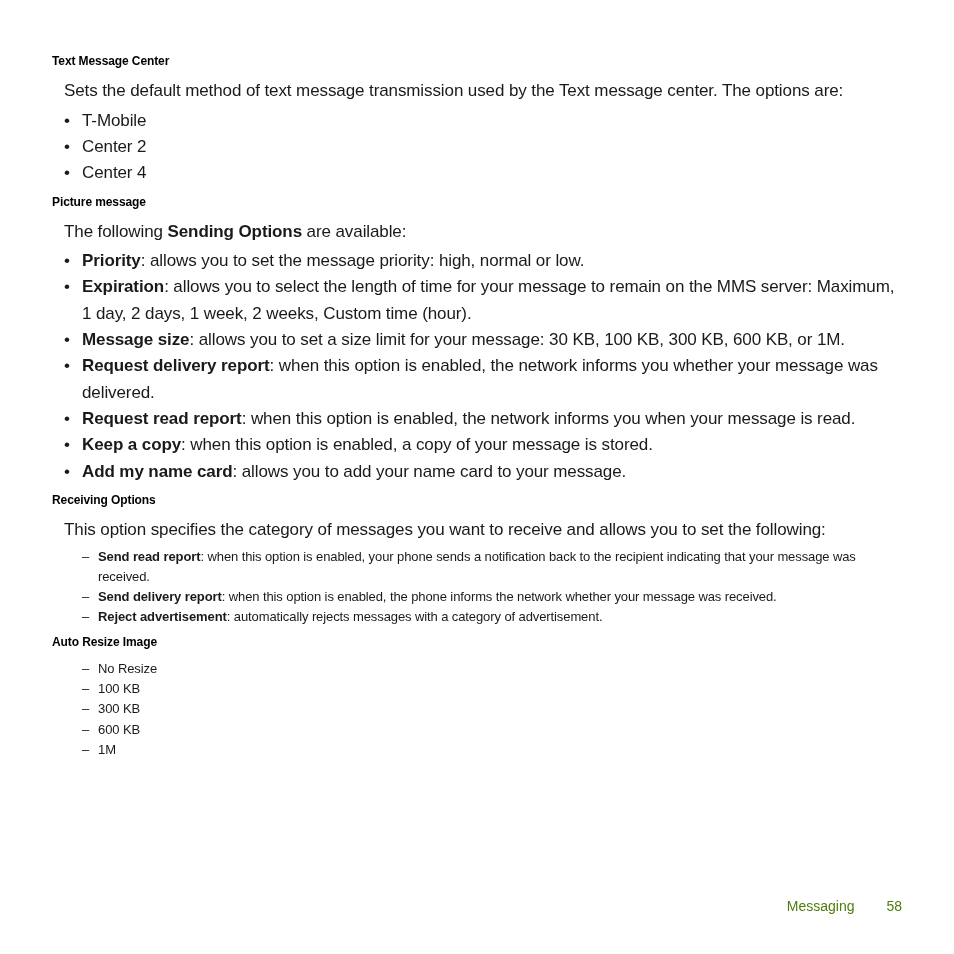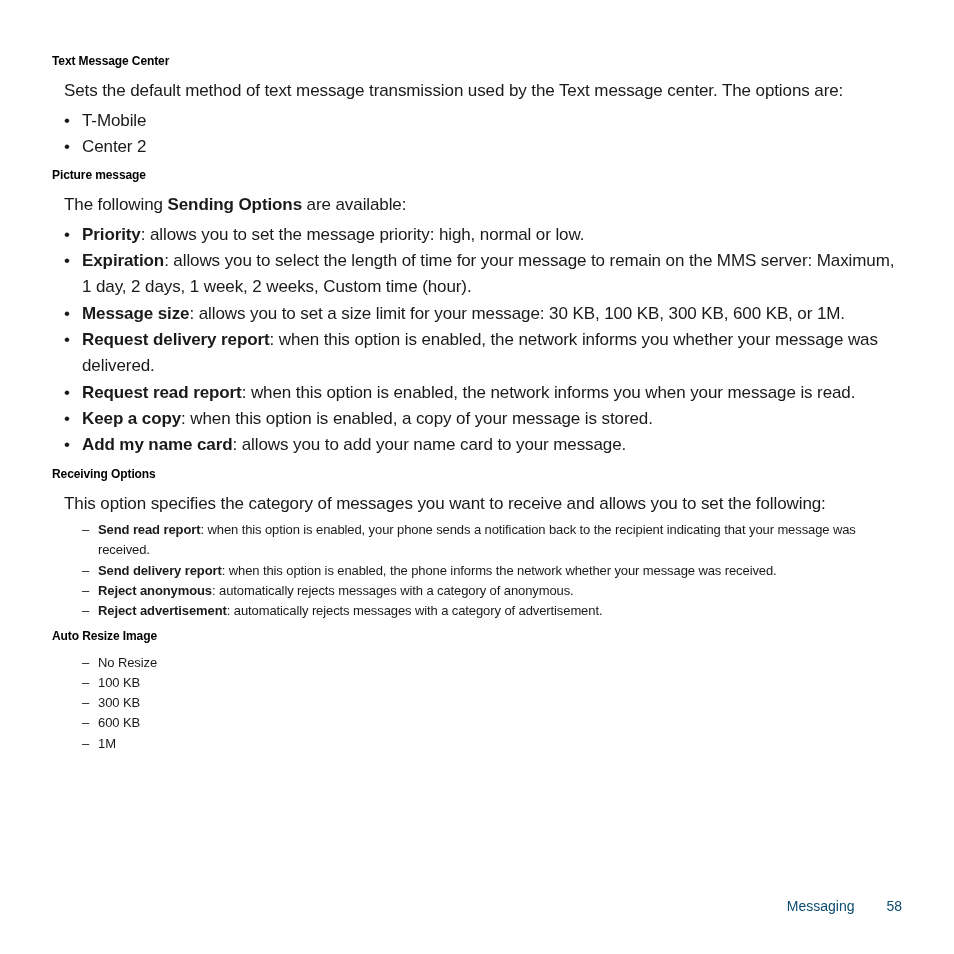--- a/index.html
+++ b/index.html
@@ -65,34 +65,35 @@
     position: absolute;
     left: 0;
     top: 0;
   }
   .bold { font-weight: 700; }
   .footer {
     position: absolute;
     bottom: 40px;
     right: 52px;
     font-size: 14px;
-    color: #0c4a6e;
+    color: #4d7c0f;
   }
   .footer .sec-name { margin-right: 28px; }
 </style>
 </head>
 <body>
 
 <div class="page">
 
   <div class="section-head">Text Message Center</div>
   <p class="body-text">Sets the default method of text message transmission used by the Text message center. The options are:</p>
   <ul class="bullet">
     <li>T-Mobile</li>
     <li>Center 2</li>
+    <li>Center 4</li>
   </ul>
 
   <div class="section-head">Picture message</div>
   <p class="body-text">
     <span>The following </span><span class="bold">Sending Options</span><span> are available:</span>
   </p>
   <ul class="bullet">
     <li><span class="bold">Priority</span><span>: allows you to set the message priority: high, normal or low.</span></li>
     <li><span class="bold">Expiration</span><span>: allows you to select the length of time for your message to remain on the MMS server: Maximum, 1 day, 2 days, 1 week, 2 weeks, Custom time (hour).</span></li>
     <li><span class="bold">Message size</span><span>: allows you to set a size limit for your message: 30 KB, 100 KB, 300 KB, 600 KB, or 1M.</span></li>
@@ -100,21 +101,20 @@
     <li><span class="bold">Request read report</span><span>: when this option is enabled, the network informs you when your message is read.</span></li>
     <li><span class="bold">Keep a copy</span><span>: when this option is enabled, a copy of your message is stored.</span></li>
     <li><span class="bold">Add my name card</span><span>: allows you to add your name card to your message.</span></li>
   </ul>
 
   <div class="section-head">Receiving Options</div>
   <p class="body-text">This option specifies the category of messages you want to receive and allows you to set the following:</p>
   <ul class="dash">
     <li><span class="bold">Send read report</span><span>: when this option is enabled, your phone sends a notification back to the recipient indicating that your message was received.</span></li>
     <li><span class="bold">Send delivery report</span><span>: when this option is enabled, the phone informs the network whether your message was received.</span></li>
-    <li><span class="bold">Reject anonymous</span><span>: automatically rejects messages with a category of anonymous.</span></li>
     <li><span class="bold">Reject advertisement</span><span>: automatically rejects messages with a category of advertisement.</span></li>
   </ul>
 
   <div class="section-head">Auto Resize Image</div>
   <ul class="dash">
     <li>No Resize</li>
     <li>100 KB</li>
     <li>300 KB</li>
     <li>600 KB</li>
     <li>1M</li>

